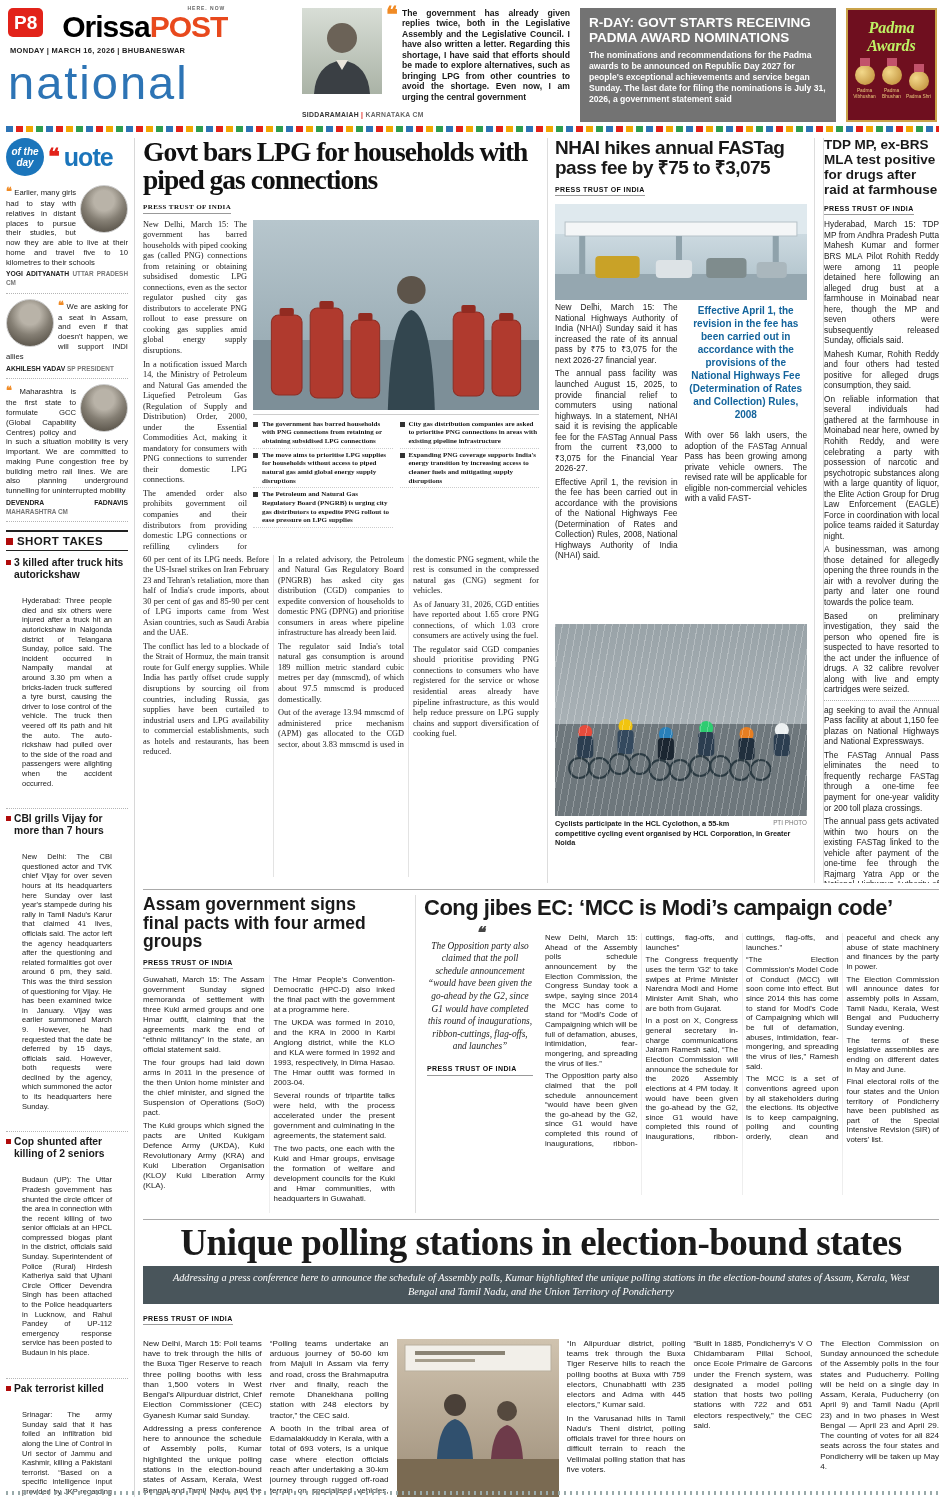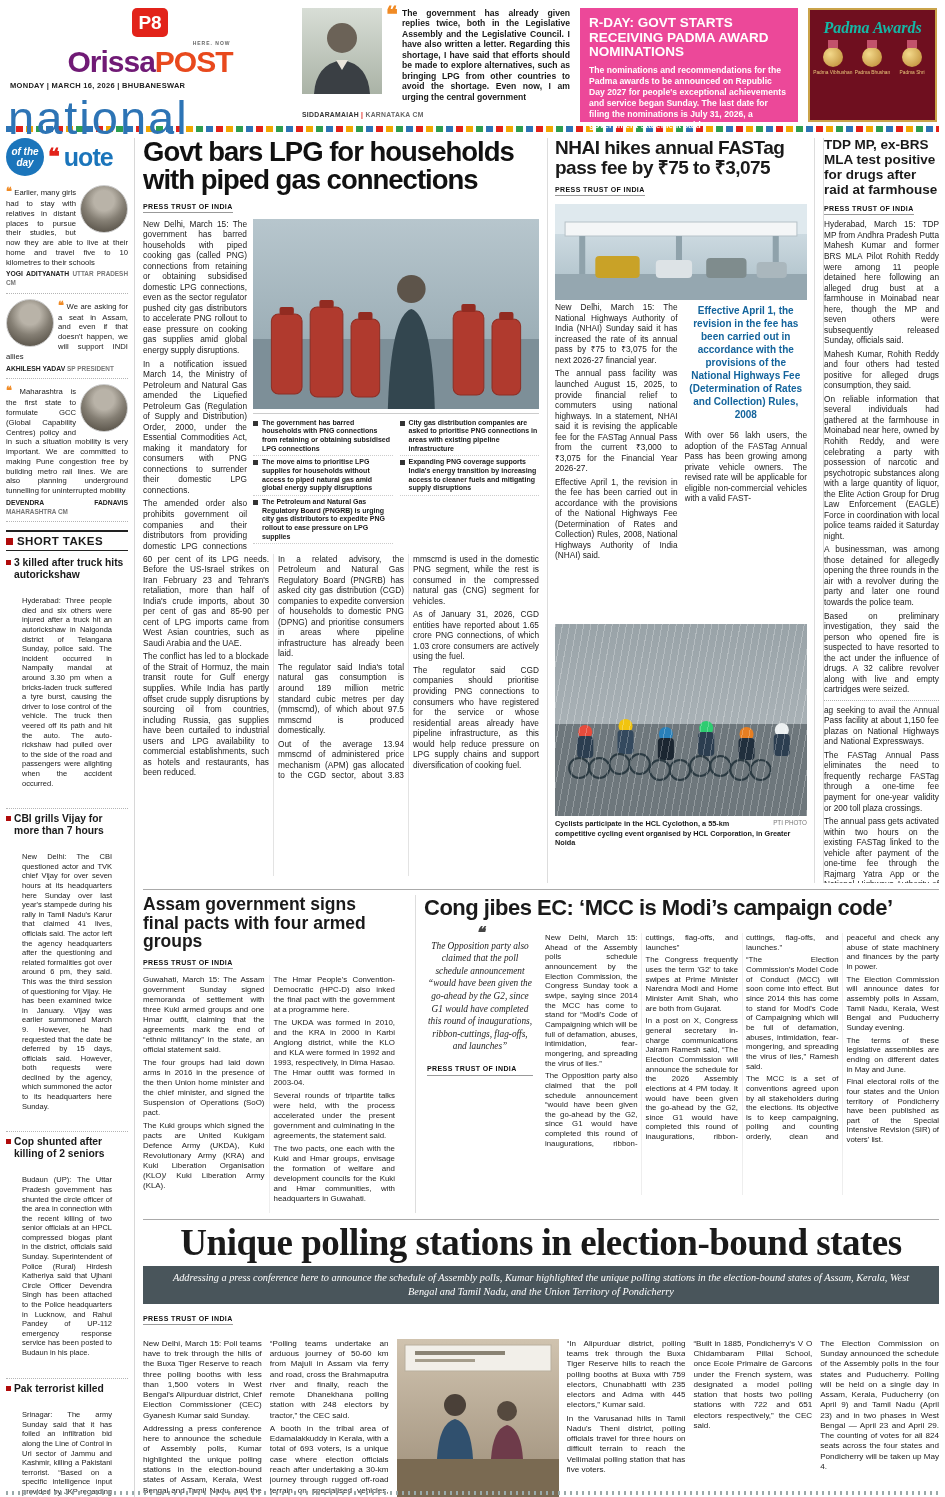--- a/index.html
+++ b/index.html
@@ -1,40 +1,40 @@
 <!DOCTYPE html>
 <html><head>
 <meta charset="utf-8">
 <style>
   html,body{margin:0;padding:0;background:#e9e9e9;font-family:"Liberation Sans",sans-serif;}
   .page{position:relative;width:945px;height:1497px;margin:0 auto;background:#fff;overflow:hidden;color:#1a1a1a;}
 
   
   .masthead{display:flex;gap:10px;padding:8px 8px 0;height:122px;box-sizing:border-box;}
   .mast-left{width:284px;flex:none;}
-  .logo-row{display:flex;align-items:center;gap:6px;flex-direction:column;}
+  .logo-row{display:flex;align-items:flex-start;gap:19px;}
   .page-badge{background:#e2231a;color:#fff;font-weight:800;font-size:19px;line-height:1;padding:5px 6px;border-radius:5px;}
   .brand{font-size:30px;font-weight:800;letter-spacing:-1px;line-height:1;position:relative;padding-top:4px;}
   .brand-tag{position:absolute;top:-2px;right:2px;font-size:5px;letter-spacing:1px;color:#666;font-weight:700;}
-  .brand-pre{color:#701a75;}
+  .brand-pre{color:#000000;}
   .brand-post{color:#e8491d;}
   .dateline{font-size:7.5px;font-weight:700;margin:4px 0 0 2px;letter-spacing:.3px;color:#222;}
   .section-title{color:#2d74b5;font-size:47px;line-height:1;margin-top:4px;letter-spacing:2px;}
   .top-quote{width:268px;flex:none;display:grid;grid-template-columns:80px 1fr;gap:5px;}
   .tq-photo{width:80px;height:86px;background:linear-gradient(#d8ded6,#aab3a6);overflow:hidden;}
   .tq-text{font-size:8.6px;font-weight:700;line-height:1.22;text-align:justify;position:relative;padding-left:15px;margin:0;}
   .quote-glyph{position:absolute;left:-1px;top:-4px;color:#f08a24;font-size:22px;font-weight:800;line-height:1;}
   .tq-byline{grid-column:1 / span 2;font-size:6.8px;font-weight:800;color:#333;letter-spacing:.3px;}
   .tq-byline .sep{color:#e2231a;}
   .tq-byline .role{font-weight:600;color:#666;}
-  .rday-box{width:218px;flex:none;background:#ec4899;color:#fff;padding:8px 9px;box-sizing:border-box;}
+  .rday-box{width:256px;flex:none;background:#737373;color:#fff;padding:8px 9px;box-sizing:border-box;}
   .rday-head{font-weight:800;font-size:13.5px;line-height:1.08;margin-bottom:5px;}
   .rday-body{font-size:8.6px;line-height:1.28;margin:0;font-weight:700;}
   .padma-box{flex:1;background:#6f0f1f;border:2px solid #caa34a;box-sizing:border-box;padding:5px 3px;color:#e9c77b;text-align:center;}
-  .padma-title{font-family:"Liberation Serif",serif;font-style:italic;font-size:16px;font-weight:700;margin:4px 0 10px;color:#14b8a6;}
+  .padma-title{font-family:"Liberation Serif",serif;font-style:italic;font-size:16px;font-weight:700;margin:4px 0 10px;color:#bef264;}
   .medals{display:flex;justify-content:space-around;align-items:flex-end;}
   .medal-item{width:33%;}
   .medal{width:20px;height:20px;border-radius:50%;background:radial-gradient(circle at 35% 35%,#f3d98b,#b9862f);margin:0 auto 3px;position:relative;}
   .medal::before{content:"";position:absolute;top:-7px;left:5px;width:10px;height:8px;background:#c2526b;}
   .medal-label{font-size:4.8px;color:#e9c77b;line-height:1.2;}
 
   .dot-strip{height:6px;margin:4px 6px 0;background:repeating-linear-gradient(90deg,#2d74b5 0 7px,#fff 7px 10px,#e2231a 10px 17px,#fff 17px 20px,#f0a500 20px 27px,#fff 27px 30px,#2e9e4f 30px 37px,#fff 37px 40px);}
   .dot-strip.bottom{position:absolute;left:6px;right:6px;bottom:2px;height:4px;background:repeating-linear-gradient(90deg,#9aa 0 2px,transparent 2px 6px);margin:0;}
 
   
@@ -59,21 +59,21 @@
   .st-item{padding:4px 0;border-bottom:1px dotted #b5b5b5;}
   .st-head{font-size:10.3px;font-weight:800;line-height:1.12;margin:0 0 3px;display:flex;gap:3px;}
   .st-body{font-size:7.5px;line-height:1.28;text-align:justify;margin:16px;}
 
   
   .byline{font-size:7px;font-weight:800;letter-spacing:.4px;color:#111;border-bottom:1px solid #999;display:inline-block;padding:3px 0 2px;margin:2px 0 4px;}
   p.story{font-size:8.3px;line-height:1.27;text-align:justify;margin:0 0 3px;}
 
   
   .section-a{display:flex;gap:8px;height:745px;overflow:hidden;}
-  .lead{width:396px;flex:none;}
+  .lead{width:396px;flex:none;font-family:Liberation Serif, serif;}
   .lead-headline{font-size:27.5px;font-weight:800;line-height:1.03;letter-spacing:-1px;color:#111;margin:0;}
   .lead-row{display:flex;gap:6px;height:330px;margin-top:2px;}
   .lead-col1{width:104px;flex:none;overflow:hidden;}
   .lead-right{flex:1;display:flex;flex-direction:column;min-width:0;}
   .lead-img{height:190px;flex:none;background:linear-gradient(180deg,#b7c6cd,#8da1aa);position:relative;overflow:hidden;}
   .bullets{flex:1;display:flex;gap:7px;border-top:1px solid #ccc;margin-top:4px;padding-top:3px;overflow:hidden;}
   .bullet-col{flex:1;min-width:0;}
   .bullet-item{display:flex;gap:4px;font-size:7px;line-height:1.24;font-weight:600;border-bottom:1px dotted #ccc;padding:2px 0;margin:0;}
   .bsq{width:5px;height:5px;background:#333;margin-top:2px;flex:none;}
   .lead-more{margin-top:5px;column-count:3;column-gap:9px;column-rule:1px solid #e3e3e3;height:322px;overflow:hidden;}
@@ -403,21 +403,21 @@
           <p class="story">The annual pass gets activated within two hours on the existing FASTag linked to the vehicle after payment of the one-time fee through the Rajmarg Yatra App or the National Highways Authority of India website.</p>
         </article>
       </div>
 
       <div class="section-b">
         <article class="assam">
           <h2 class="assam-headline">Assam government signs final pacts with four armed groups</h2>
           <div class="byline">PRESS TRUST OF INDIA</div>
           <div class="assam-cols">
               <p class="story">Guwahati, March 15: The Assam government Sunday signed memoranda of settlement with three Kuki armed groups and one Hmar outfit, claiming that the agreements mark the end of “ethnic militancy” in the state, an official statement said.</p>
-              <p class="story">The four groups had laid down arms in 2016 in the presence of the then Union home minister and the chief minister, and signed the Suspension of Operations (SoO) pact.</p>
+              <p class="story">The four groups had laid down arms in 2011 in the presence of the then Union home minister and the chief minister, and signed the Suspension of Operations (SoO) pact.</p>
               <p class="story">The Kuki groups which signed the pacts are United Kukigam Defence Army (UKDA), Kuki Revolutionary Army (KRA) and Kuki Liberation Organisation (KLO)/ Kuki Liberation Army (KLA).</p>
               <p class="story">The Hmar People's Convention-Democratic (HPC-D) also inked the final pact with the government at a programme here.</p>
               <p class="story">The UKDA was formed in 2010, and the KRA in 2000 in Karbi Anglong district, while the KLO and KLA were formed in 1992 and 1993, respectively, in Dima Hasao. The Hmar outfit was formed in 2003-04.</p>
               <p class="story">Several rounds of tripartite talks were held, with the process accelerated under the present government and culminating in the agreements, the statement said.</p>
               <p class="story">The two pacts, one each with the Kuki and Hmar groups, envisage the formation of welfare and development councils for the Kuki and Hmar communities, with headquarters in Guwahati.</p>
             </div>
         </article>
 
         <article class="cong">
           <h2 class="cong-headline">Cong jibes EC: ‘MCC is Modi’s campaign code’</h2>

